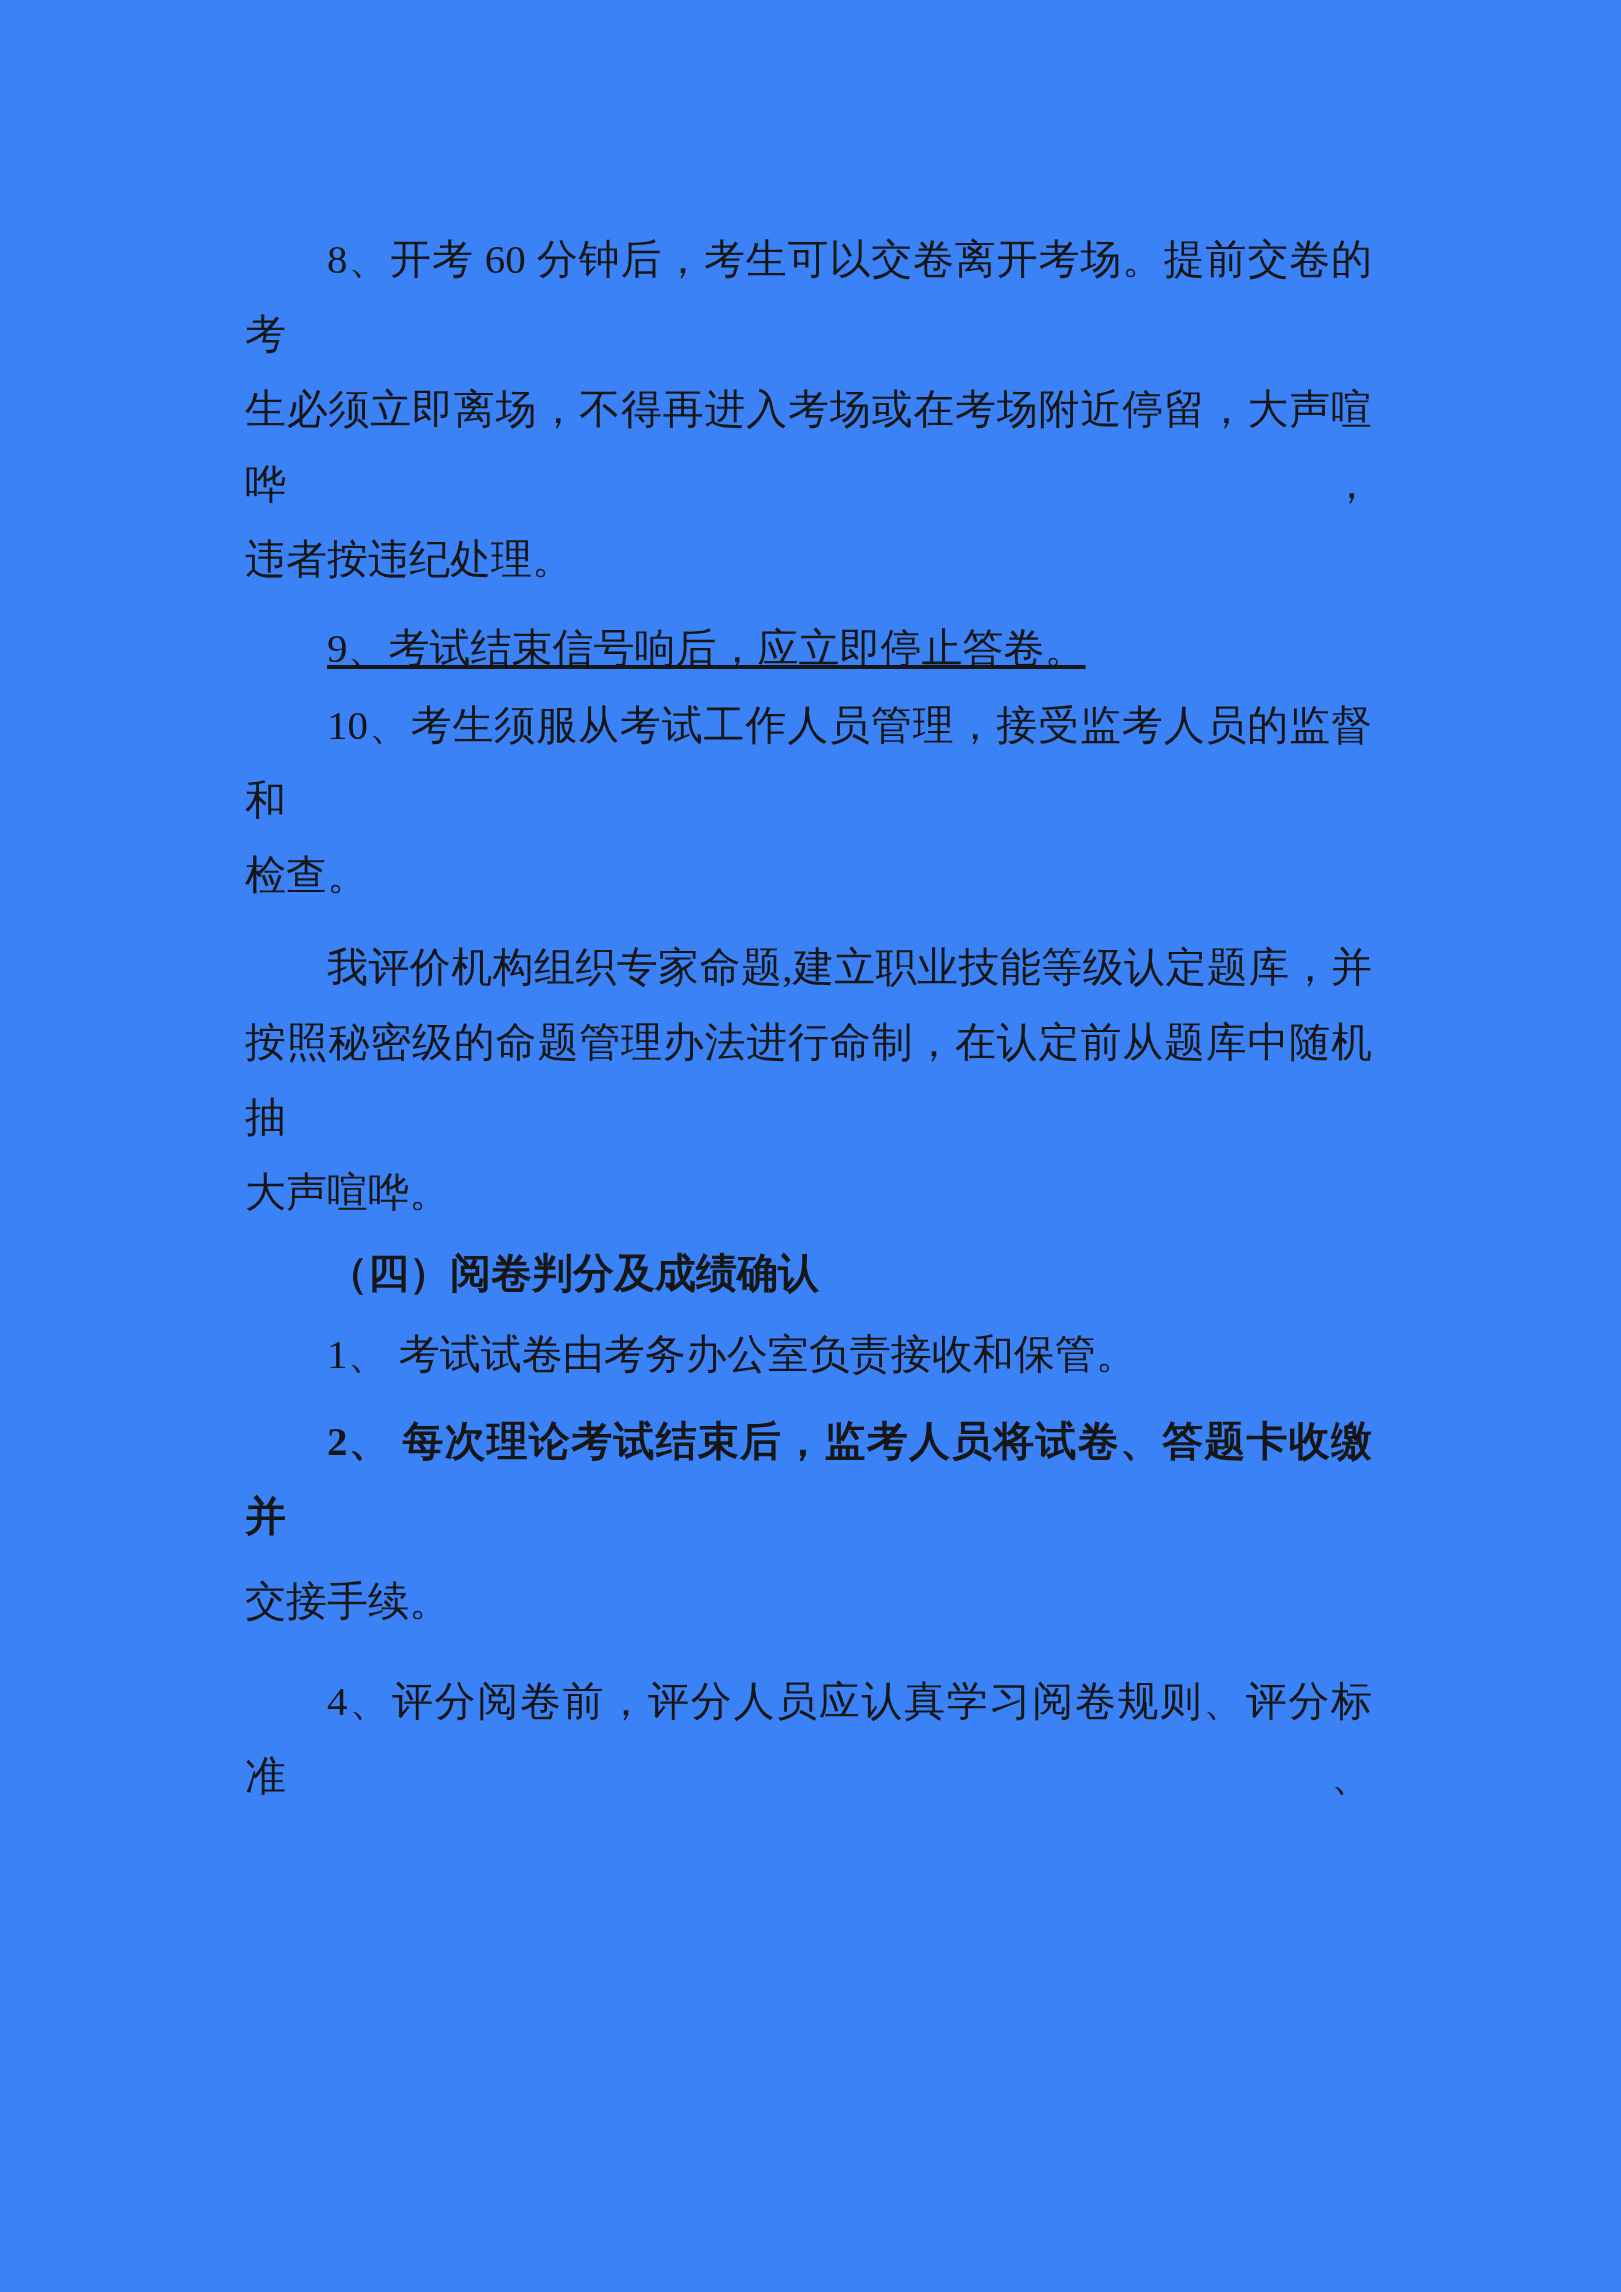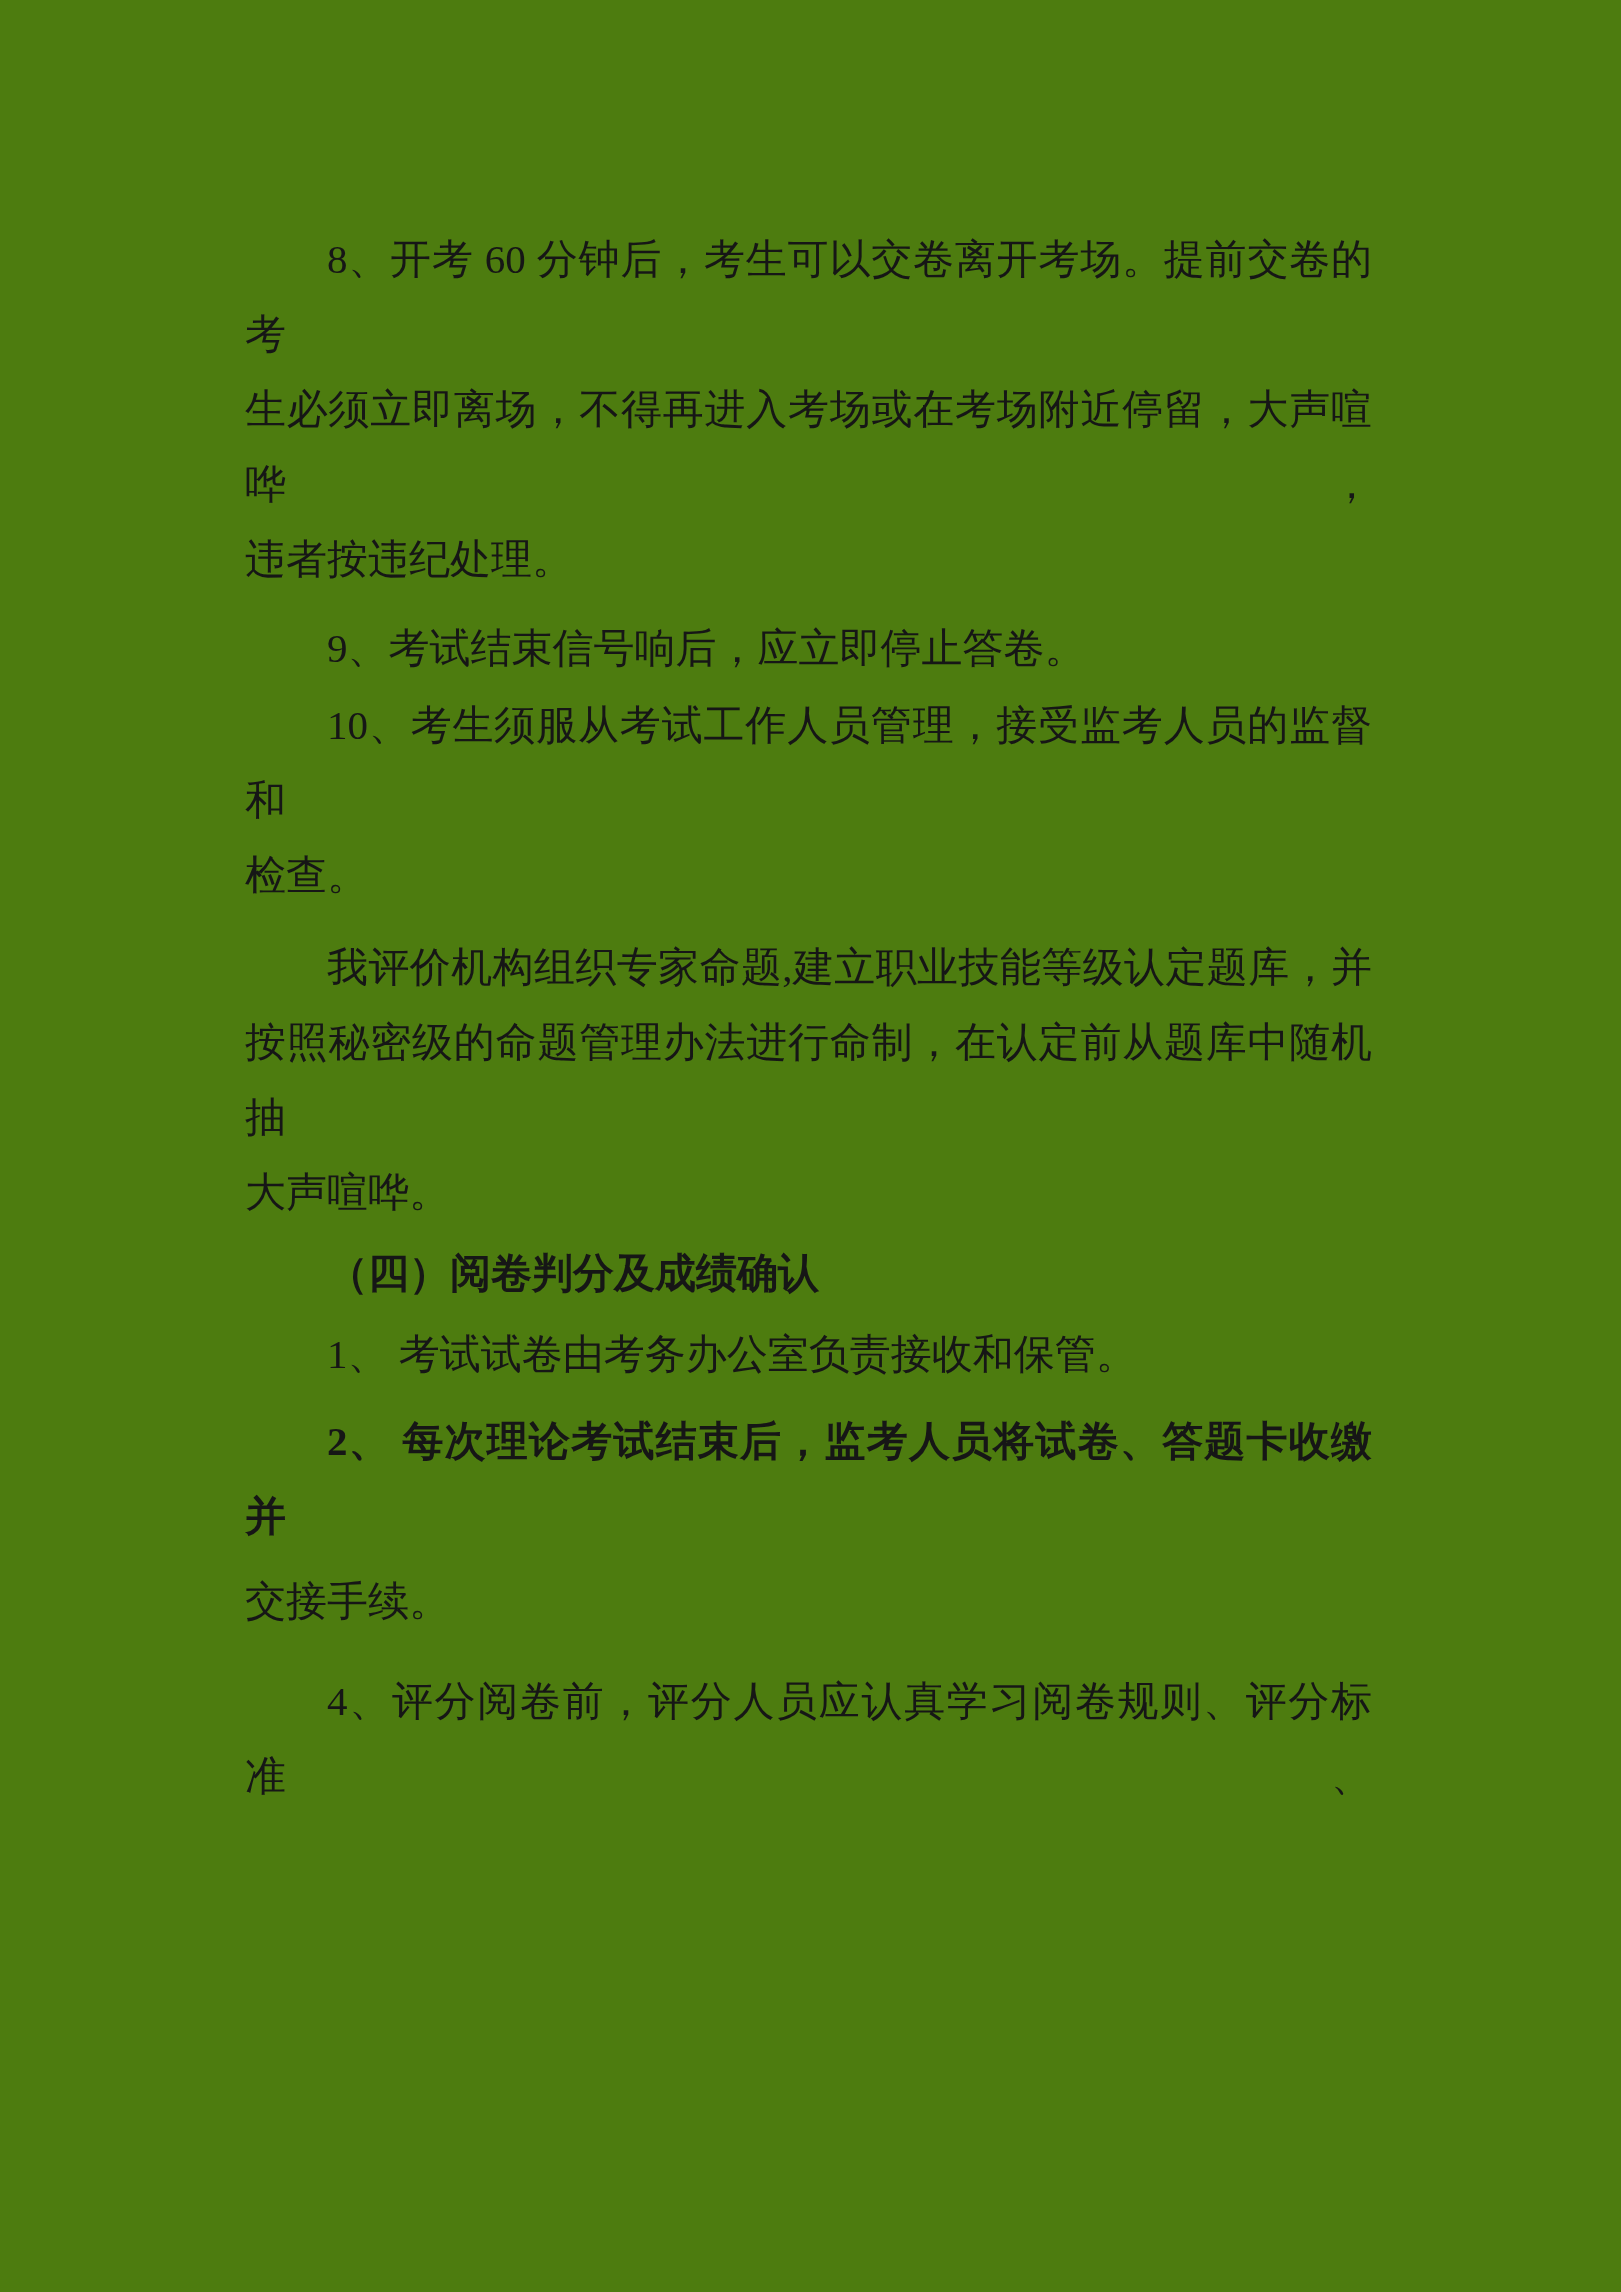--- a/index.html
+++ b/index.html
@@ -5,38 +5,38 @@
   html, body {
     margin: 0;
     padding: 0;
     background: #ffffff;
   }
   .page {
     position: relative;
     box-sizing: border-box;
     width: 1621px;
     height: 2293px;
-    background: #4d7c0f;
+    background: #3b82f6;
     padding: 222px 249px 0 245px;
     font-family: "Liberation Serif", "DejaVu Serif", serif;
     font-size: 41px;
     line-height: 75px;
     color: #161616;
     overflow: hidden;
   }
   .para { margin: 0; }
   .heading { font-weight: 700; }
   .line {
     display: block;
     text-align: justify;
   }
   .line.first { text-indent: 82px; }
   .line.jfull { text-align-last: justify; }
   
-  .page > .para:nth-child(2)  { margin-top: 13.7px; }
+  .page > .para:nth-child(2)  { margin-top: 13.7px; text-decoration: underline; }
   .page > .para:nth-child(3)  { margin-top: 2px;  }
   .page > .para:nth-child(4)  { margin-top: 17.6px; }
   .page > .para:nth-child(5)  { margin-top: 5.9px;  }
   .page > .para:nth-child(6)  { margin-top: 5.9px;  }
   .page > .para:nth-child(7)  { margin-top: 11.8px; font-weight: bold; }
   .page > .para:nth-child(8)  { margin-top: 9.8px; }
   .page > .para:nth-child(9)  { margin-top: 25.5px; }
   .page > .para:nth-child(10) { margin-top: 23.5px; }
   .page > .para:nth-child(11) { margin-top: 11.8px; }
 </style>

